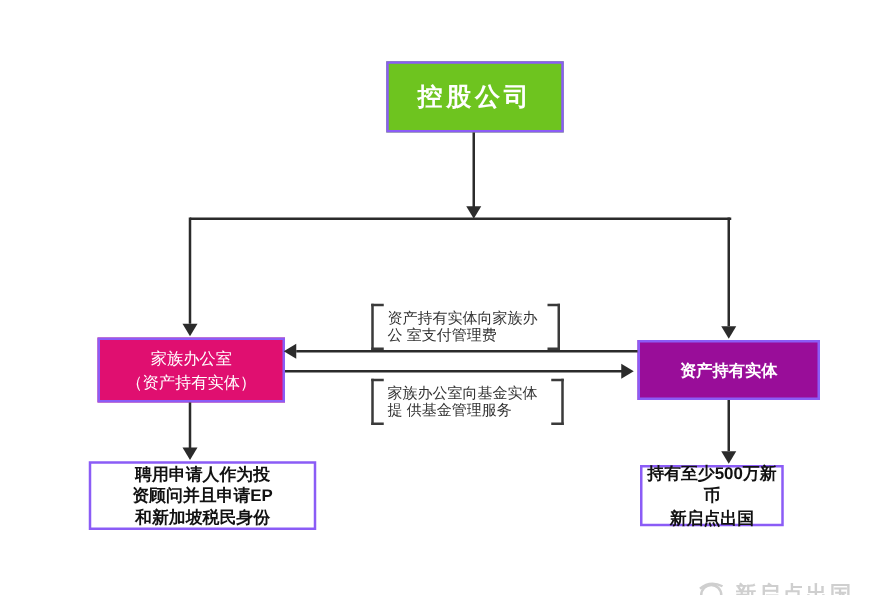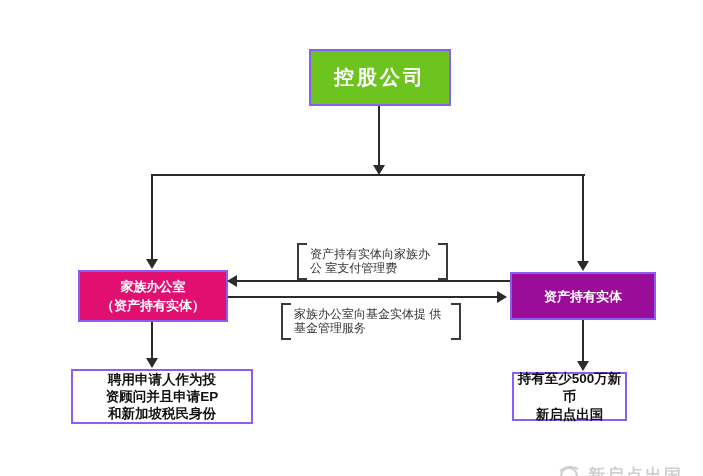--- a/index.html
+++ b/index.html
@@ -13,21 +13,21 @@
     text-align:center;
   }
   .box span { display:block; }
 
   #box-holding {
     left:309px; top:49px; width:142px; height:57px; background:#6ec41f;
     color:#ffffff; font-size:20px; font-weight:bold; letter-spacing:3px;
   }
   #box-family {
     left:78px; top:270px; width:150px; height:52px; background:#e00f70;
-    color:#ffffff; font-size:13px; font-weight:700; line-height:19px;
+    color:#ffffff; font-size:13px; font-weight:400; line-height:19px;
   }
   #box-asset {
     left:510px; top:272px; width:146px; height:48px; background:#990d99;
     color:#ffffff; font-size:13px; font-weight:600; line-height:19px;
   }
   #box-hire {
     left:71px; top:369px; width:182px; height:55px; background:#ffffff;
     color:#111111; font-size:13.5px; font-weight:600; line-height:17px;
   }
   #box-hold {
@@ -74,21 +74,21 @@
   .edge-label .br { position:absolute; top:0; bottom:0; width:10px; box-sizing:border-box; }
   .edge-label .br-l {
     left:0; border-left:2px solid #3a3a3a;
     border-top:2px solid #3a3a3a; border-bottom:2px solid #3a3a3a;
   }
   .edge-label .br-r {
     right:0; border-right:2px solid #3a3a3a;
     border-top:2px solid #3a3a3a; border-bottom:2px solid #3a3a3a;
   }
   #label-fee     { left:297px; top:243px; width:151px; height:37px; }
-  #label-service { left:281px; top:303px; width:180px; height:37px; }
+  #label-service { left:297px; top:303px; width:154px; height:37px; }
 
   #watermark {
     position:absolute; left:556px; top:462px; display:flex; align-items:center;
     gap:6px; color:#cfcfcf; font-size:17px; font-weight:bold; letter-spacing:2px;
   }
   #watermark svg { display:block; }
 </style>
 </head>
 <body>
 

